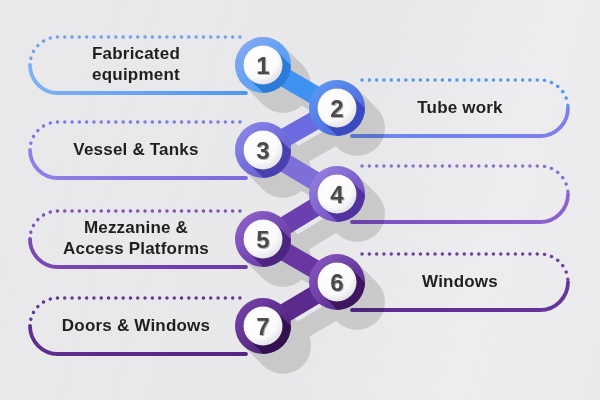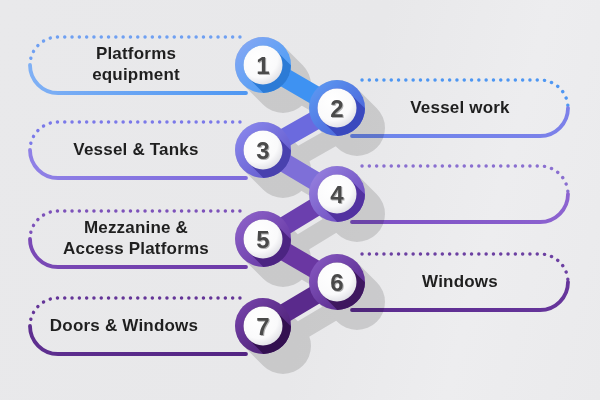--- a/index.html
+++ b/index.html
@@ -14,21 +14,21 @@
     display:flex;align-items:center;justify-content:center;text-align:center;
     font-weight:bold;font-size:17px;line-height:1.22;letter-spacing:.2px;
     color:#1f1f1f;white-space:pre-line;
   }
   .lab1{left:30px;top:37px;}
   .lab2{left:354px;top:80px;}
   .lab3{left:30px;top:122px;}
   .lab4{left:354px;top:166px;}
   .lab5{left:30px;top:211px;}
   .lab6{left:354px;top:254px;}
-  .lab7{left:18px;top:298px;}
+  .lab7{left:30px;top:298px;}
   .stepnum{font-family:"Liberation Sans",sans-serif;font-weight:bold;font-size:24px;}
 </style>
 </head>
 <body>
 
 <div class="stage">
 
 <svg width="600" height="400" viewBox="0 0 600 400">
   <defs>
     <radialGradient id="wg" cx="38%" cy="32%" r="80%">
@@ -196,22 +196,22 @@
     <text x="263" y="73.5" fill="#4A4A4A">1</text>
     <text x="337" y="116.5" fill="#4A4A4A">2</text>
     <text x="263" y="158.5" fill="#4A4A4A">3</text>
     <text x="337" y="202.5" fill="#4A4A4A">4</text>
     <text x="263" y="247.5" fill="#4A4A4A">5</text>
     <text x="337" y="290.5" fill="#4A4A4A">6</text>
     <text x="263" y="334.5" fill="#4A4A4A">7</text>
   </g>
 </svg>
 
-  <div class="item-label lab1">Platforms
+  <div class="item-label lab1">Fabricated
 equipment</div>
-  <div class="item-label lab2">Vessel work</div>
+  <div class="item-label lab2">Tube work</div>
   <div class="item-label lab3">Vessel &amp; Tanks</div>
   <div class="item-label lab5">Mezzanine &amp;
 Access Platforms</div>
   <div class="item-label lab6">Windows</div>
   <div class="item-label lab7">Doors &amp; Windows</div>
 
 </div>
 
 </body></html>

